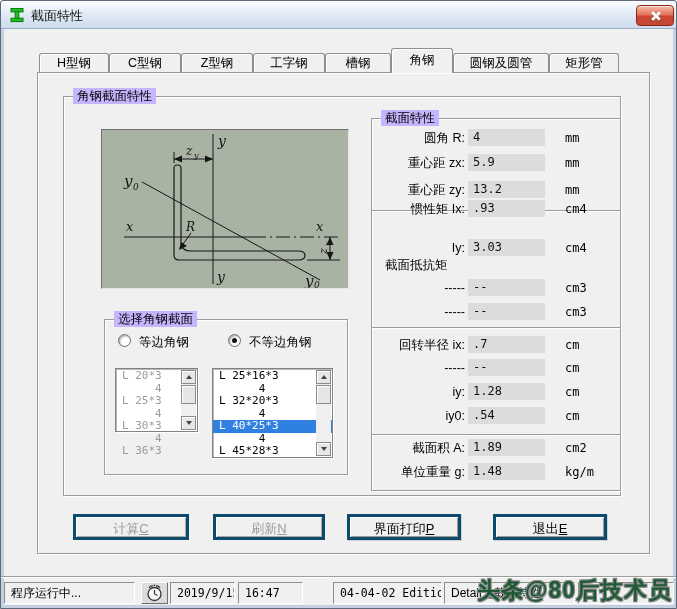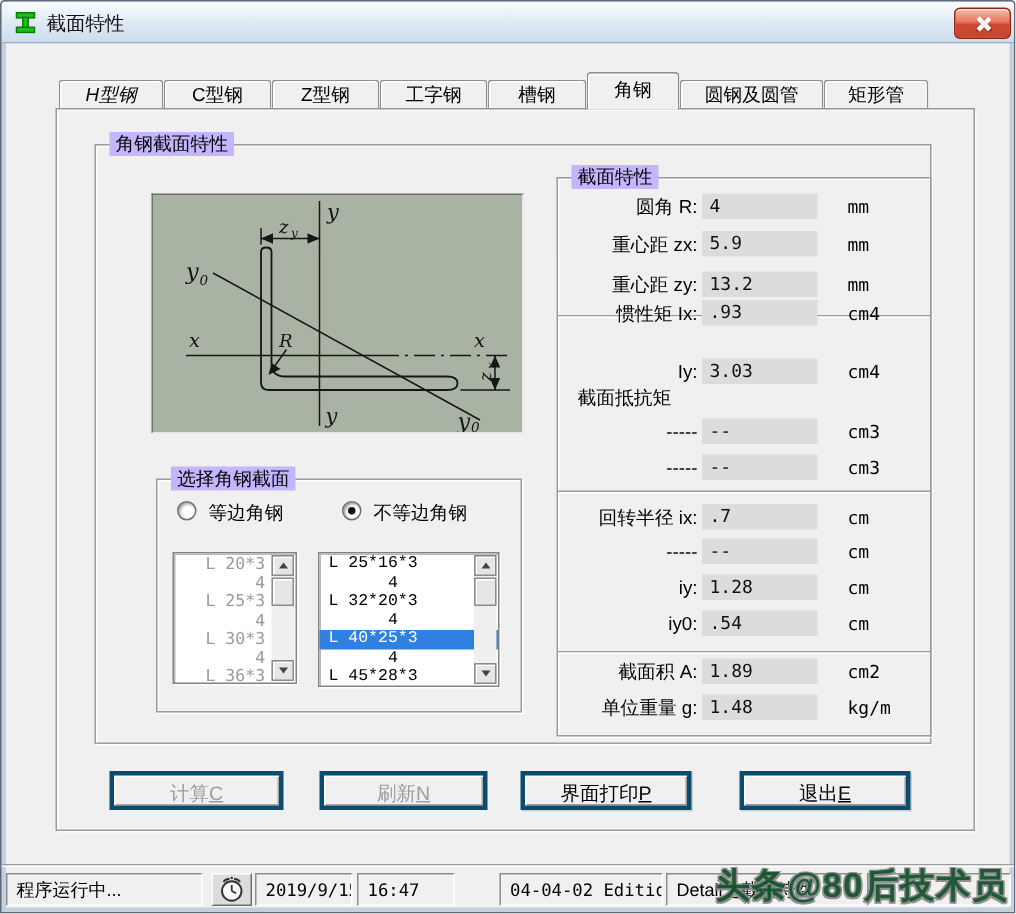--- a/index.html
+++ b/index.html
@@ -76,21 +76,21 @@
     <span class="title-text">截面特性</span>
     <div class="close-btn">
         <span class="close-x"></span>
       </div>
   </div>
 
   <div class="client"></div>
 
   <div class="layer">
 
-    <div class="tab" style="left:38px;width:70px;font-style:italic;">H型钢</div>
+    <div class="tab" style="left:38px;width:70px;">H型钢</div>
     <div class="tab" style="left:108px;width:72px;">C型钢</div>
     <div class="tab" style="left:180px;width:72px;">Z型钢</div>
     <div class="tab" style="left:252px;width:72px;">工字钢</div>
     <div class="tab" style="left:324px;width:66px;">槽钢</div>
     <div class="tab selected" style="left:390px;width:62px;">角钢</div>
     <div class="tab" style="left:452px;width:96px;">圆钢及圆管</div>
     <div class="tab" style="left:548px;width:70px;">矩形管</div>
 
     <div class="pane"></div>
 
@@ -142,42 +142,42 @@
     </div>
 
     <div class="etched" style="position:absolute;left:103px;top:318px;width:244px;height:156px;z-index:5;">
       <span class="legend">选择角钢截面</span>
     </div>
     <span class="radio" style="left:117px;top:333px;z-index:6;"></span>
     <span class="radio-label" style="left:138px;top:333px;z-index:6;">等边角钢</span>
     <span class="radio checked" style="left:227px;top:333px;z-index:6;"></span>
     <span class="radio-label" style="left:248px;top:333px;z-index:6;">不等边角钢</span>
 
-    <div class="listbox disabled" style="left:114px;top:367px;width:83px;height:88px;z-index:6;padding-left:15px;">
+    <div class="listbox disabled" style="left:114px;top:367px;width:83px;height:64px;z-index:6;">
       <ul>
         <li>L 20*3</li>
         <li>     4</li>
         <li>L 25*3</li>
         <li>     4</li>
         <li>L 30*3</li>
         <li>     4</li>
         <li>L 36*3</li>
       </ul>
       <div class="sb">
         <div class="sb-btn up">
             <span class="tri"></span>
           </div>
         <div class="sb-thumb"></div>
         <div class="sb-btn down">
             <span class="tri"></span>
           </div>
       </div>
     </div>
 
-    <div class="listbox" style="left:211px;top:367px;width:121px;height:90px;z-index:6;font-family:Liberation Mono, monospace;">
+    <div class="listbox" style="left:211px;top:367px;width:121px;height:90px;z-index:6;">
       <ul>
         <li>L 25*16*3</li>
         <li>      4</li>
         <li>L 32*20*3</li>
         <li>      4</li>
         <li class="selected">L 40*25*3</li>
         <li>      4</li>
         <li>L 45*28*3</li>
       </ul>
       <div class="sb">

